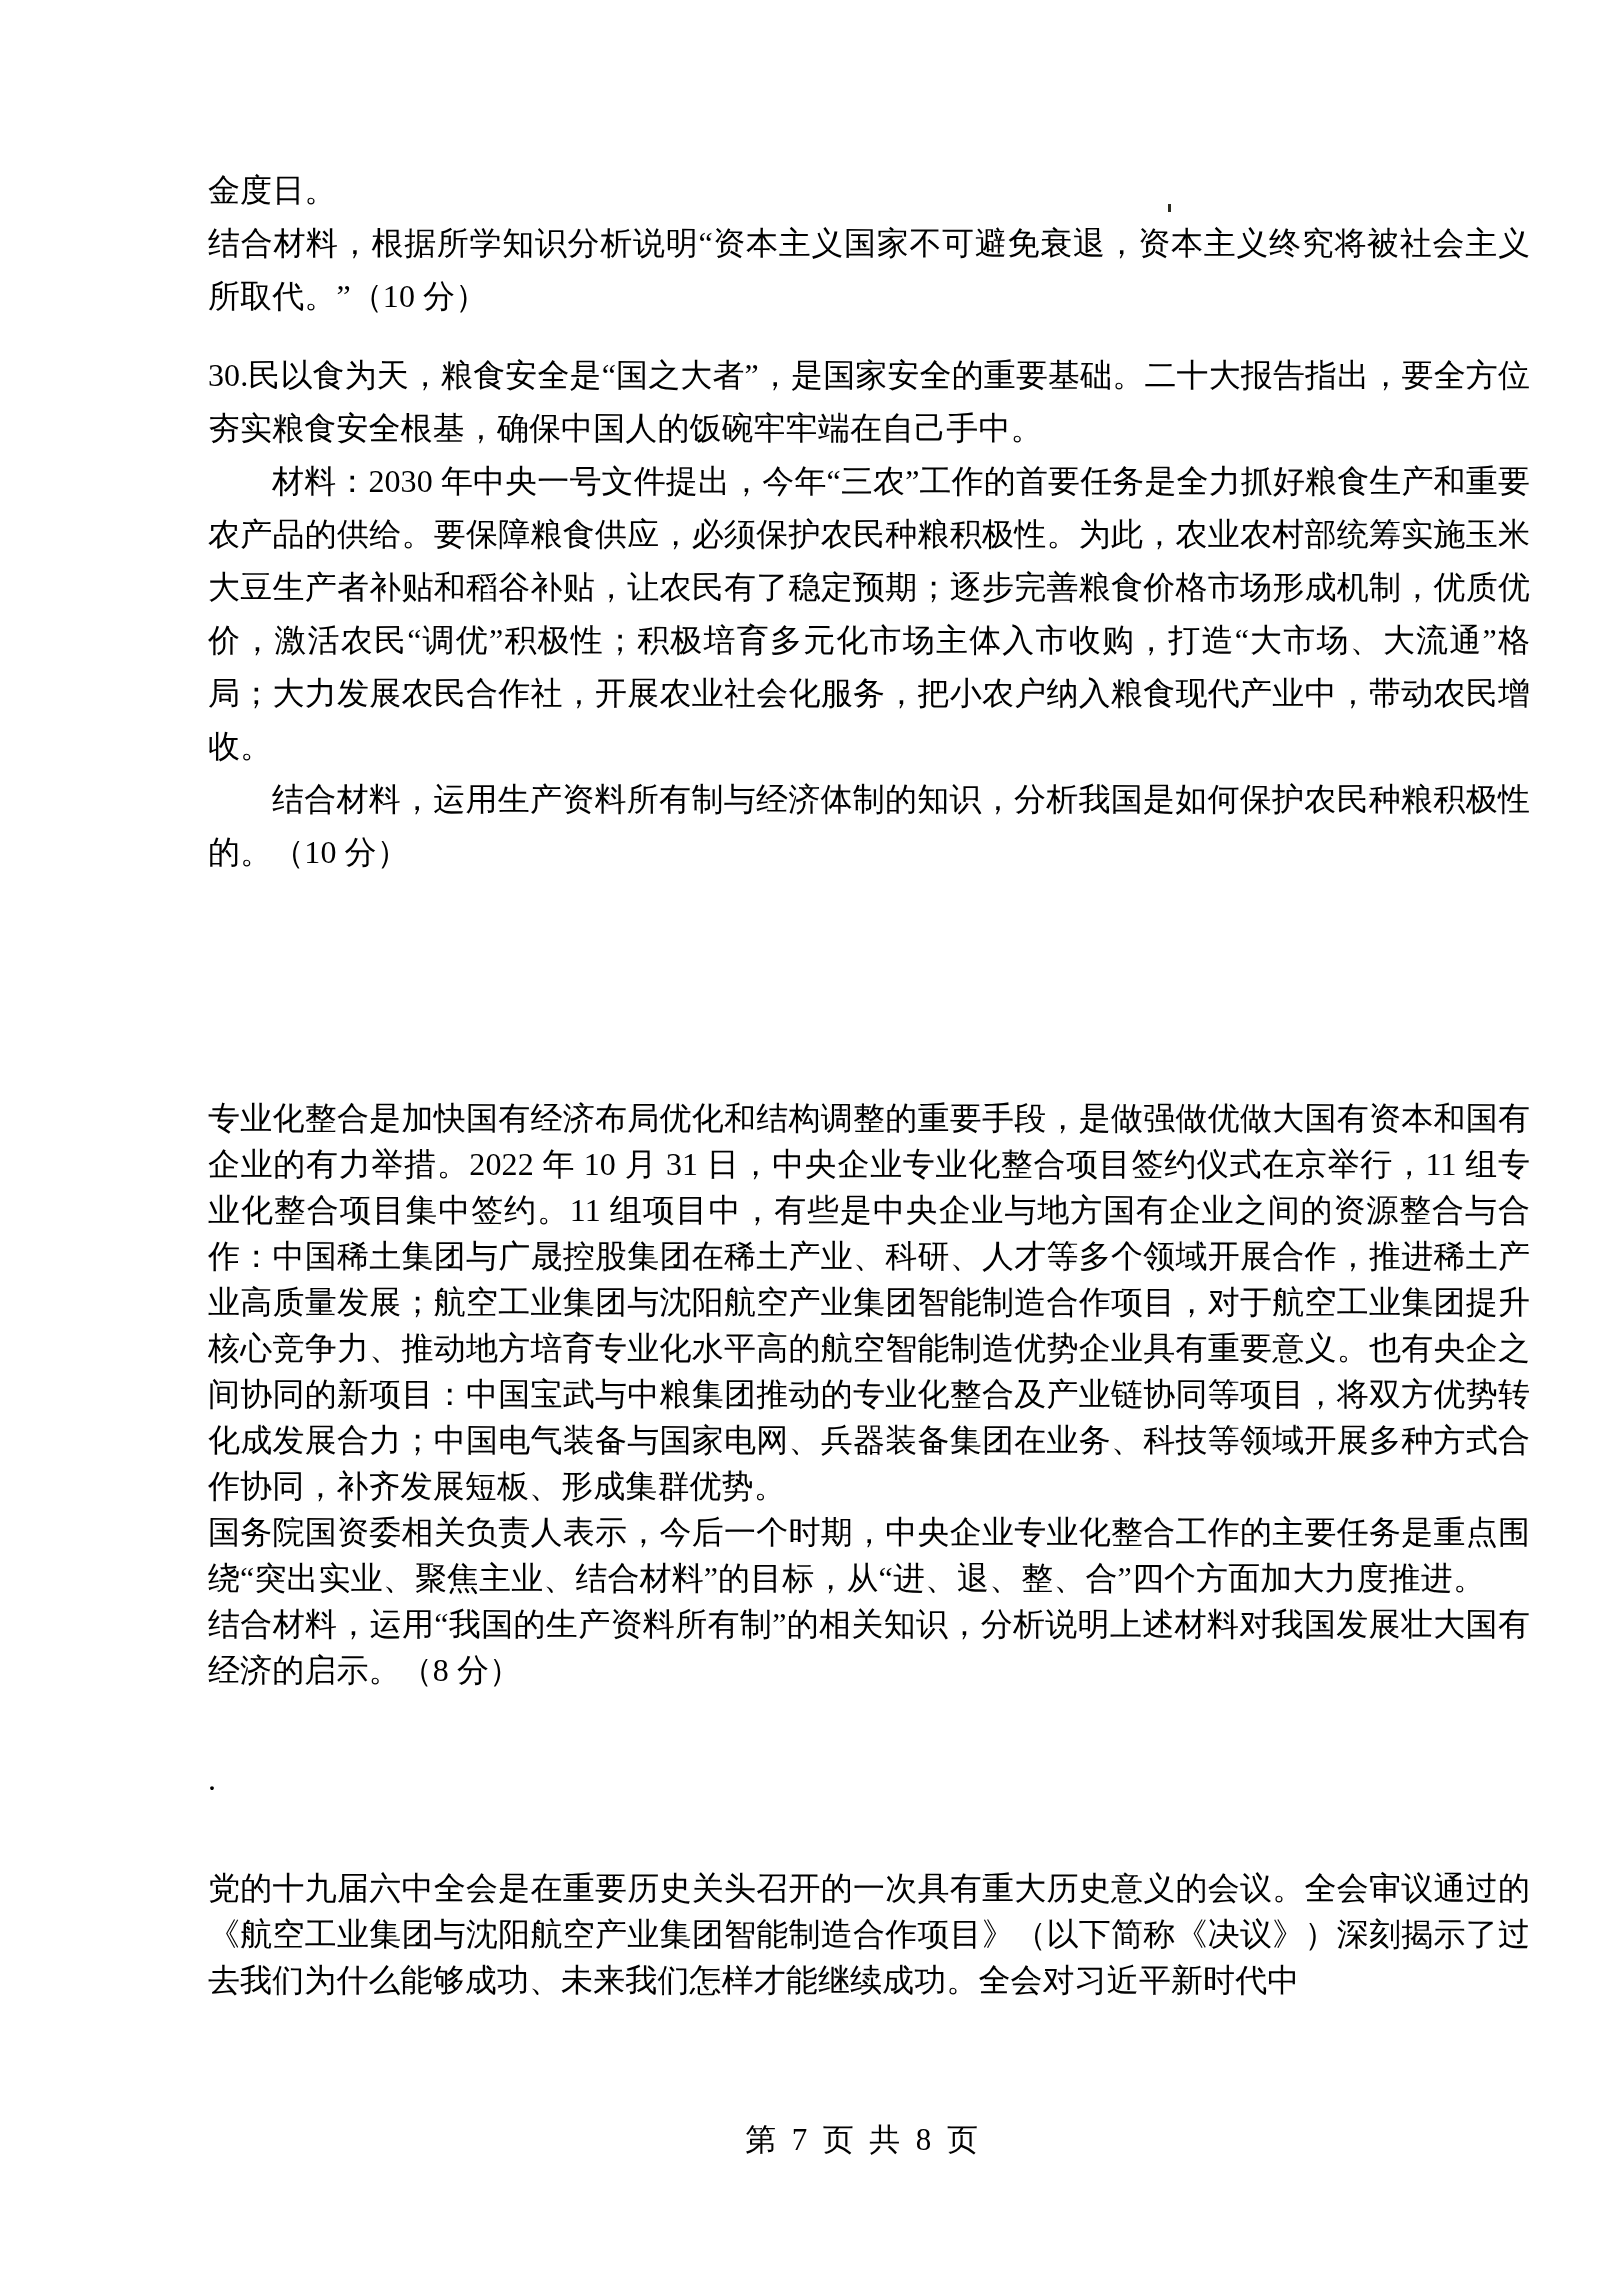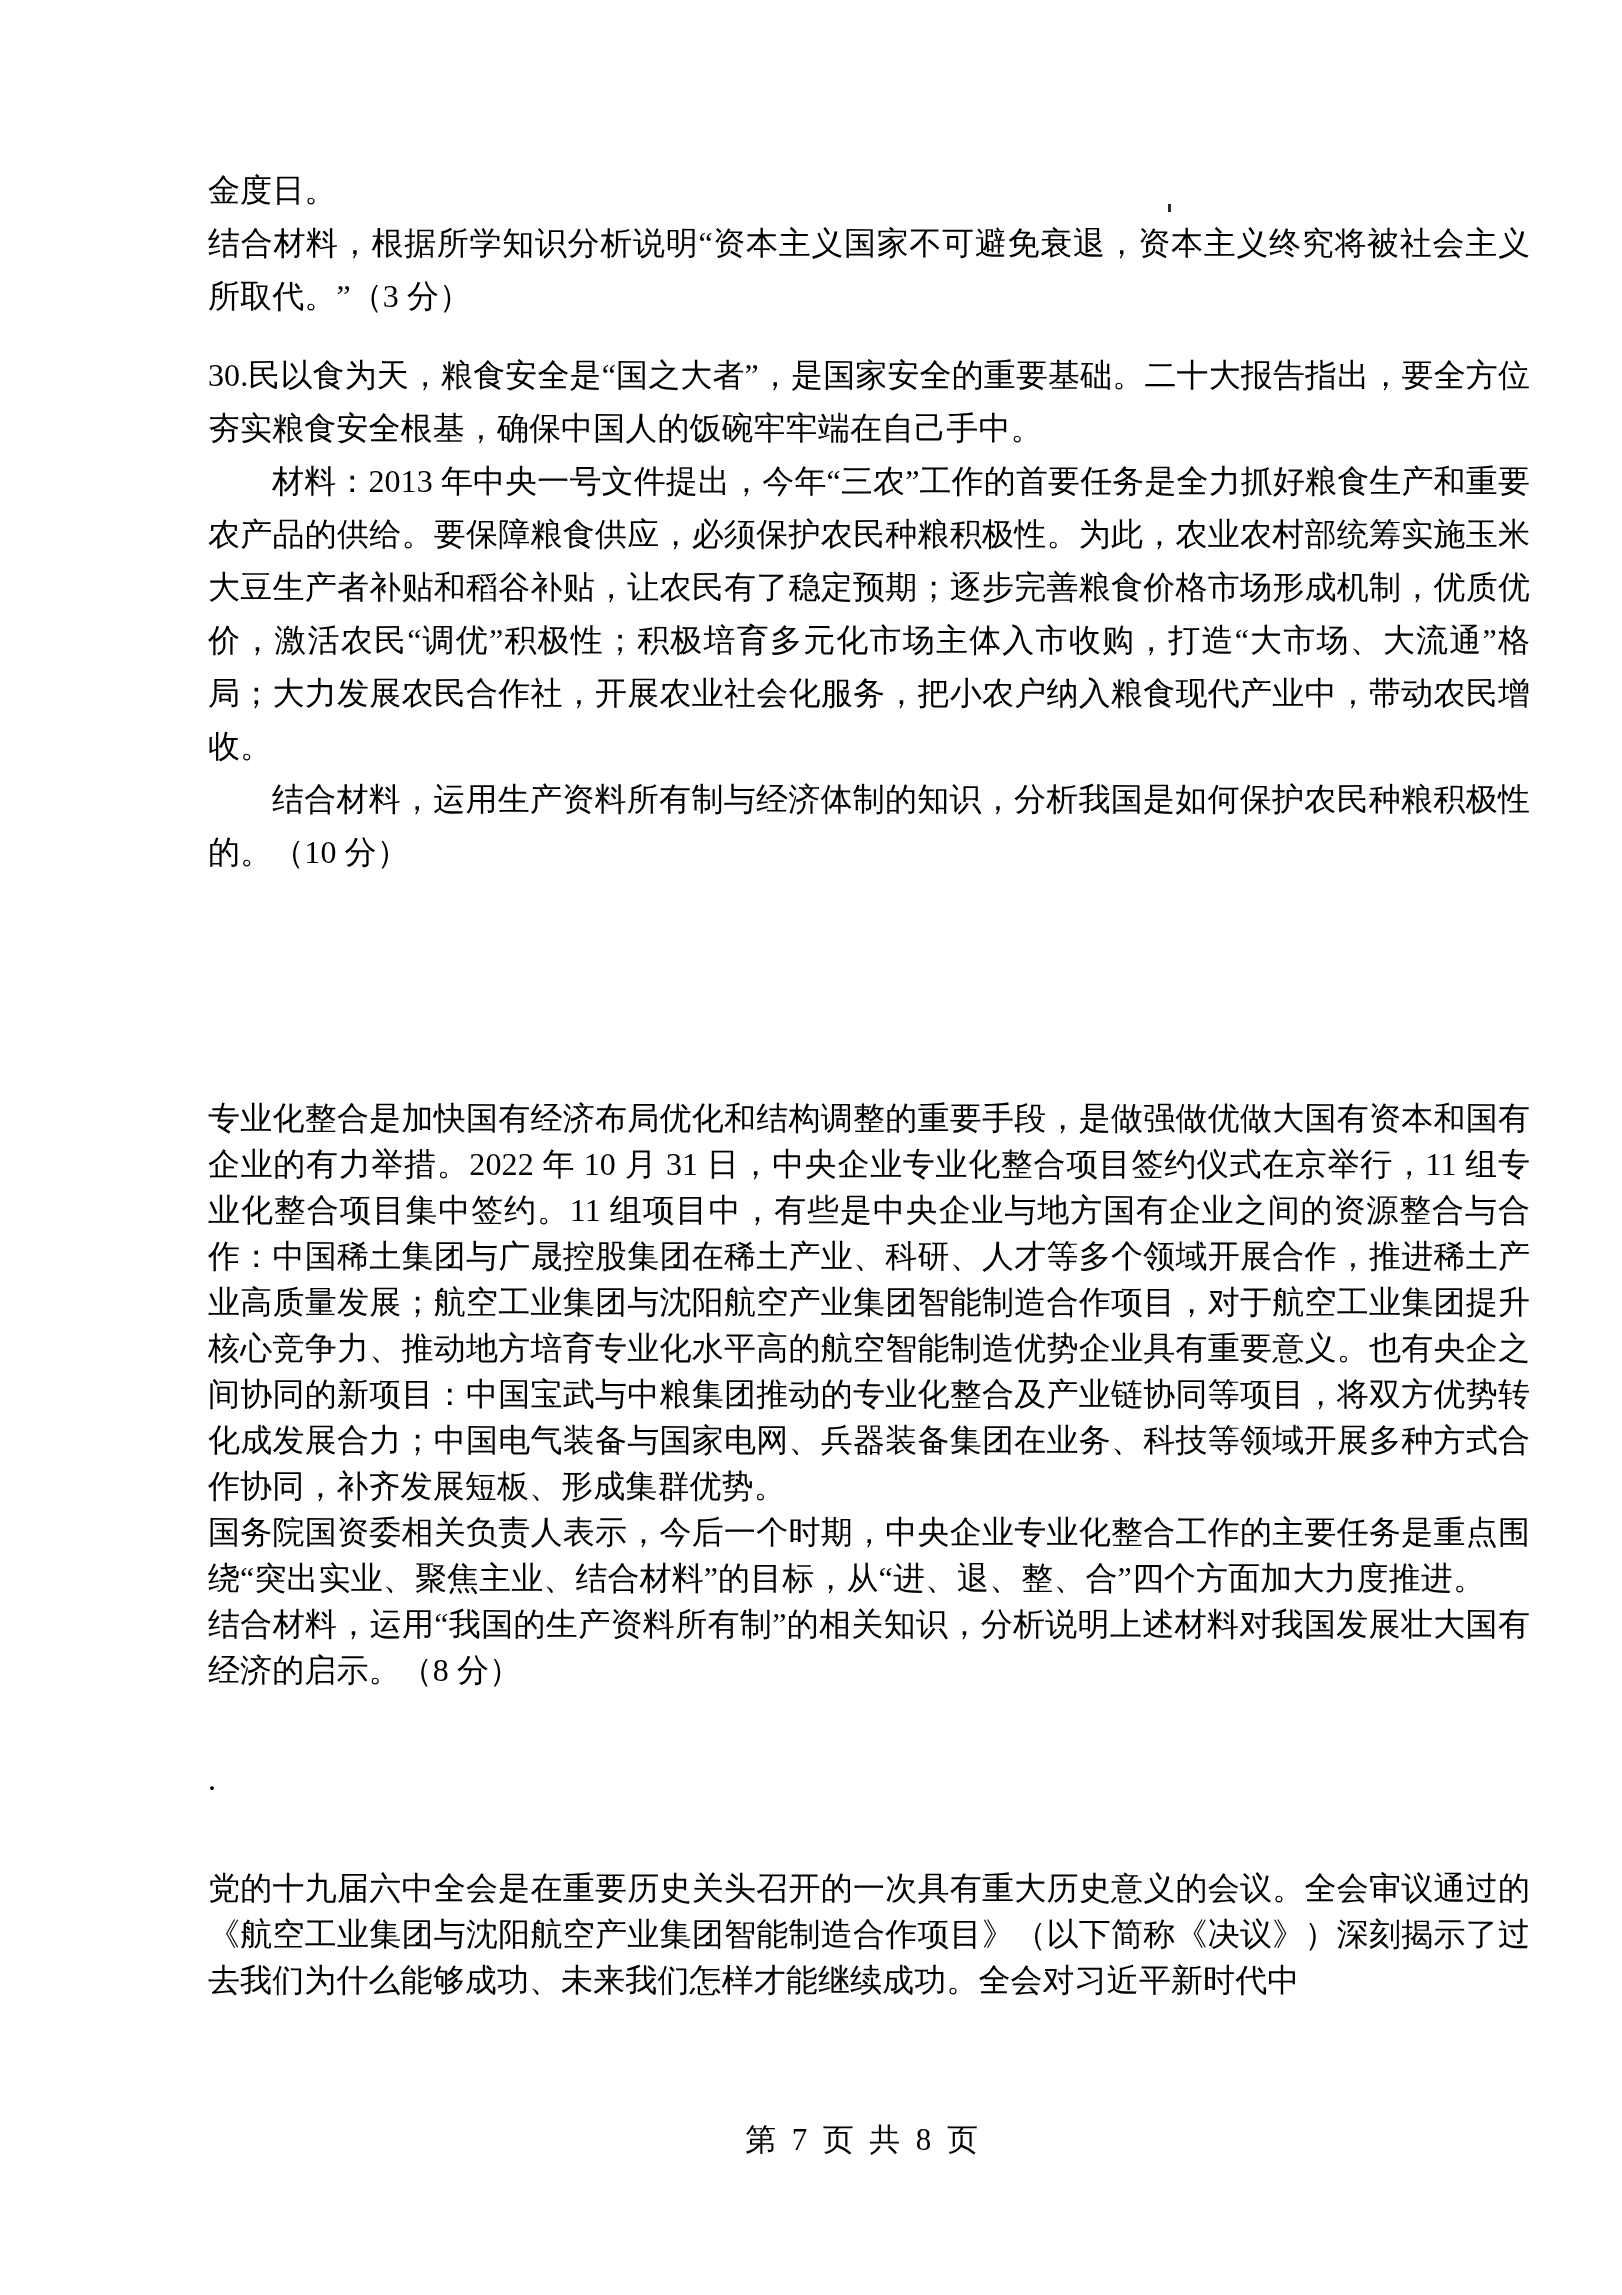--- a/index.html
+++ b/index.html
@@ -61,26 +61,26 @@
 </head>
 <body>
 
 <div class="page">
 
   <div class="tick-mark"></div>
 
   <div class="content">
 
     <div class="block loose">金度日。</div>
-    <div class="block loose">结合材料，根据所学知识分析说明“资本主义国家不可避免衰退，资本主义终究将被社会主义所取代。”（3 分）</div>
+    <div class="block loose">结合材料，根据所学知识分析说明“资本主义国家不可避免衰退，资本主义终究将被社会主义所取代。”（10 分）</div>
 
     <div class="gap-sm"></div>
 
     <div class="block loose">30.民以食为天，粮食安全是“国之大者”，是国家安全的重要基础。二十大报告指出，要全方位夯实粮食安全根基，确保中国人的饭碗牢牢端在自己手中。</div>
-    <div class="block loose indent">材料：2013 年中央一号文件提出，今年“三农”工作的首要任务是全力抓好粮食生产和重要农产品的供给。要保障粮食供应，必须保护农民种粮积极性。为此，农业农村部统筹实施玉米大豆生产者补贴和稻谷补贴，让农民有了稳定预期；逐步完善粮食价格市场形成机制，优质优价，激活农民“调优”积极性；积极培育多元化市场主体入市收购，打造“大市场、大流通”格局；大力发展农民合作社，开展农业社会化服务，把小农户纳入粮食现代产业中，带动农民增收。</div>
+    <div class="block loose indent">材料：2030 年中央一号文件提出，今年“三农”工作的首要任务是全力抓好粮食生产和重要农产品的供给。要保障粮食供应，必须保护农民种粮积极性。为此，农业农村部统筹实施玉米大豆生产者补贴和稻谷补贴，让农民有了稳定预期；逐步完善粮食价格市场形成机制，优质优价，激活农民“调优”积极性；积极培育多元化市场主体入市收购，打造“大市场、大流通”格局；大力发展农民合作社，开展农业社会化服务，把小农户纳入粮食现代产业中，带动农民增收。</div>
     <div class="block loose indent">结合材料，运用生产资料所有制与经济体制的知识，分析我国是如何保护农民种粮积极性的。（10 分）</div>
 
     <div class="gap-lg"></div>
 
     <div class="block tight">专业化整合是加快国有经济布局优化和结构调整的重要手段，是做强做优做大国有资本和国有企业的有力举措。2022 年 10 月 31 日，中央企业专业化整合项目签约仪式在京举行，11 组专业化整合项目集中签约。11 组项目中，有些是中央企业与地方国有企业之间的资源整合与合作：中国稀土集团与广晟控股集团在稀土产业、科研、人才等多个领域开展合作，推进稀土产业高质量发展；航空工业集团与沈阳航空产业集团智能制造合作项目，对于航空工业集团提升核心竞争力、推动地方培育专业化水平高的航空智能制造优势企业具有重要意义。也有央企之间协同的新项目：中国宝武与中粮集团推动的专业化整合及产业链协同等项目，将双方优势转化成发展合力；中国电气装备与国家电网、兵器装备集团在业务、科技等领域开展多种方式合作协同，补齐发展短板、形成集群优势。</div>
     <div class="block tight">国务院国资委相关负责人表示，今后一个时期，中央企业专业化整合工作的主要任务是重点围绕“突出实业、聚焦主业、结合材料”的目标，从“进、退、整、合”四个方面加大力度推进。</div>
     <div class="block tight">结合材料，运用“我国的生产资料所有制”的相关知识，分析说明上述材料对我国发展壮大国有经济的启示。（8 分）</div>
 
     <div class="gap-md"></div>
 

